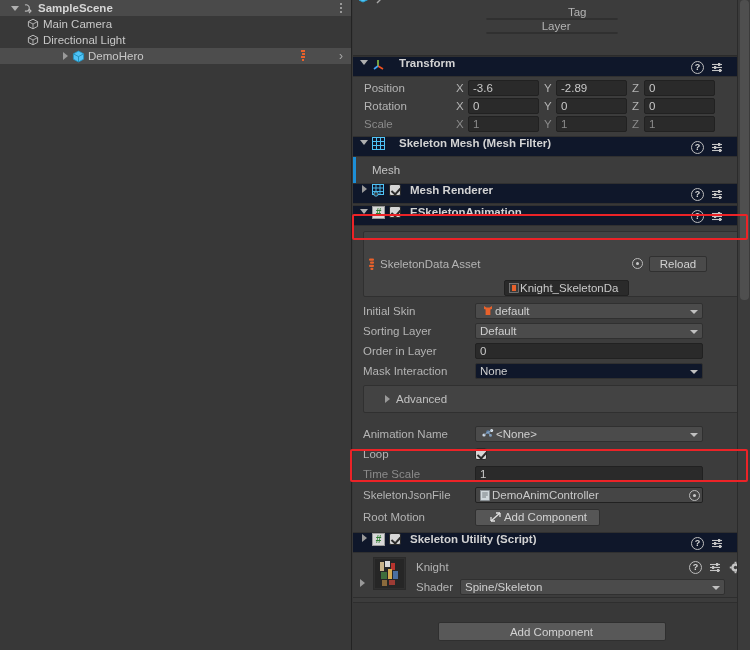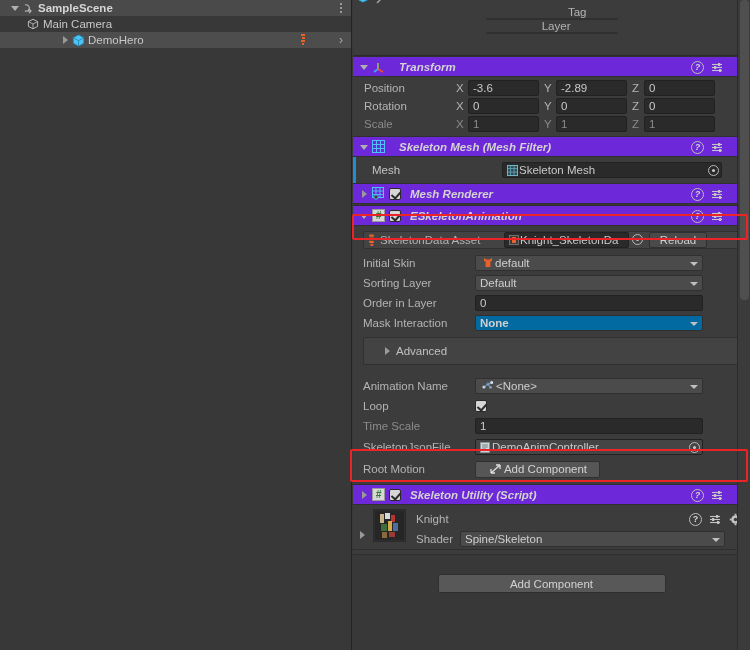--- a/index.html
+++ b/index.html
@@ -87,23 +87,23 @@
     border-left:4px solid transparent; border-right:4px solid transparent;
     border-top:4px solid #c0c0c0;
   }
   .ubtn {
     background:#4a4a4a; border:1px solid #303030; height:16px; border-radius:2px;
     display:flex; align-items:center; justify-content:center; color:#d2d2d2; font-size:11.5px;
   }
 
   
   .comp-head {
-    position:relative; height:21px; background:#6d28d9;
+    position:relative; height:21px; background:#0f172a;
     border-top:1px solid #303030; border-bottom:1px solid #303030;
-    display:flex; align-items:center;font-style:italic;
+    display:flex; align-items:flex-start;
   }
   .comp-title { font-weight:bold; color:#d3d3d3; font-size:11.5px; }
   .hdr-icons { position:absolute; right:6px; top:4px; display:flex; gap:7px; align-items:center;}
   .ic-help, .ic-pre, .ic-kebab, .ic-gear { width:13px; height:13px; position:relative; }
   .ic-help::before {
     content:"?"; position:absolute; inset:0; border:1px solid #bdbdbd; border-radius:50%;
     font-size:9px; line-height:11px; text-align:center; color:#d8d8d8; font-weight:bold;
   }
   .ic-kebab i { display:block; width:2px; height:2px; background:#c4c4c4; margin:1px auto; border-radius:50%;}
   .cbox {
@@ -171,20 +171,30 @@
       <div style="width:22px"></div>
       <span class="h-ico">
         <svg width="12" height="12" viewBox="0 0 12 12">
           <path d="M6 1.2 L10.6 3.6 L10.6 8.4 L6 10.8 L1.4 8.4 L1.4 3.6 Z" fill="none" stroke="#b9b9b9" stroke-width="1"></path>
           <path d="M1.4 3.6 L6 6 L10.6 3.6 M6 6 L6 10.8" fill="none" stroke="#b9b9b9" stroke-width="0.9"></path>
         </svg>
       </span>
       <span class="h-label">Main Camera</span>
     </div>
 
+    <div class="h-row" style="top:0;">
+      <div style="width:22px"></div>
+      <span class="h-ico">
+        <svg width="12" height="12" viewBox="0 0 12 12">
+          <path d="M6 1.2 L10.6 3.6 L10.6 8.4 L6 10.8 L1.4 8.4 L1.4 3.6 Z" fill="none" stroke="#b9b9b9" stroke-width="1"></path>
+          <path d="M1.4 3.6 L6 6 L10.6 3.6 M6 6 L6 10.8" fill="none" stroke="#b9b9b9" stroke-width="0.9"></path>
+        </svg>
+      </span>
+      <span class="h-label">Directional Light</span>
+    </div>
 
     <div class="h-row sel" style="top:0;">
       <div style="width:12px"></div>
       <span class="tri right"></span>
       <span class="h-ico">
         <svg width="13" height="13" viewBox="0 0 13 13">
           <path d="M6.5 1 L11.6 3.8 L11.6 9.2 L6.5 12 L1.4 9.2 L1.4 3.8 Z" fill="#4fc3f7" stroke="#2196c4" stroke-width="0.8"></path>
           <path d="M1.4 3.8 L6.5 6.6 L11.6 3.8 M6.5 6.6 L6.5 12" fill="none" stroke="#1b85ad" stroke-width="0.8"></path>
         </svg>
       </span>
@@ -316,30 +326,20 @@
             <i></i>
             <i></i>
             <i></i>
           </span>
       </span>
     </div>
     <div class="comp-body" style="height:26px; position:relative;">
       <span class="accent-bar"></span>
       <div class="prow" style="height:26px;">
         <span class="lbl" style="margin-left:19px; width:130px; color:#c4c4c4;">Mesh</span>
-        <span class="objfield" style="width:220px;">
-          <span style="width:14px; display:inline-flex; justify-content:center;">
-            <svg width="11" height="11" viewBox="0 0 11 11">
-                <rect x="0.5" y="0.5" width="10" height="10" fill="#2f4a52" stroke="#6fb6c9"></rect>
-                <path d="M3.6 0.5 V10.5 M7.1 0.5 V10.5 M0.5 3.6 H10.5 M0.5 7.1 H10.5" stroke="#6fb6c9" stroke-width="0.7"></path>
-              </svg>
-          </span>
-          <span>Skeleton Mesh</span>
-          <span class="dot"></span>
-        </span>
       </div>
     </div>
 
     <div class="comp-head">
       <span class="tri right" style="margin-left:6px;"></span>
       <span style="width:17px; display:flex; justify-content:center;">
         <svg width="13" height="13" viewBox="0 0 13 13">
             <rect x="0.5" y="0.5" width="11" height="10" fill="none" stroke="#4fc3f7"></rect>
           <path d="M4 0.5 V10.5 M8 0.5 V10.5 M0.5 4 H11.5 M0.5 7.5 H11.5" stroke="#4fc3f7" stroke-width="0.9"></path>
           <circle cx="4" cy="10" r="2.2" fill="#3c3c3c" stroke="#4fc3f7" stroke-width="0.9"></circle>
@@ -412,21 +412,21 @@
           <svg width="10" height="13" viewBox="0 0 10 13">
               <g fill="#e8612b">
             <rect x="2" y="0.5" width="5" height="2.2" rx="1"></rect>
                 <rect x="3" y="3.6" width="4" height="2.2" rx="1"></rect>
             <rect x="2" y="6.7" width="5" height="2.2" rx="1"></rect>
                 <rect x="3.4" y="9.8" width="3" height="2.2" rx="1"></rect>
               </g>
             </svg>
         </span>
         <span class="lbl" style="width:124px;">SkeletonData Asset</span>
-        <span class="objfield" style="width:125px;">
+        <span class="objfield" style="width:125px;margin-top:48px;">
           <span style="width:13px; display:inline-flex; justify-content:center;">
             <svg width="10" height="10" viewBox="0 0 10 10">
                 <rect x="0.5" y="0.5" width="9" height="9" fill="#3a3a3a" stroke="#8a8a8a" stroke-width="0.7"></rect>
                 <rect x="3" y="2" width="4" height="6" fill="#e8612b"></rect>
               </svg>
           </span>
           <span>Knight_SkeletonDa</span>
         </span>
         <span style="width:16px; height:16px; position:relative; margin-left:1px;">
           <span style="position:absolute; left:2px; top:2px; width:11px; height:11px; border:1px solid #bbb; border-radius:50%;"></span>
@@ -456,21 +456,21 @@
         </span>
       </div>
 
       <div class="prow" style="height:20px;">
         <span class="lbl" style="margin-left:10px; width:112px;">Order in Layer</span>
         <span class="ufield" style="width:228px;">0</span>
       </div>
 
       <div class="prow" style="height:20px;">
         <span class="lbl" style="margin-left:10px; width:112px;">Mask Interaction</span>
-        <span class="udrop" style="width:228px; background:#0369a1;font-weight:bold;">
+        <span class="udrop" style="width:228px; background:#0f172a;">
           <span>None</span>
           <span class="arr"></span>
         </span>
       </div>
 
       <div class="boxpanel" style="margin:4px 8px 0 10px; height:28px;">
         <span class="tri right" style="margin-left:18px;"></span>
         <span class="lbl" style="margin-left:3px; color:#c0c0c0;">Advanced</span>
       </div>
 

